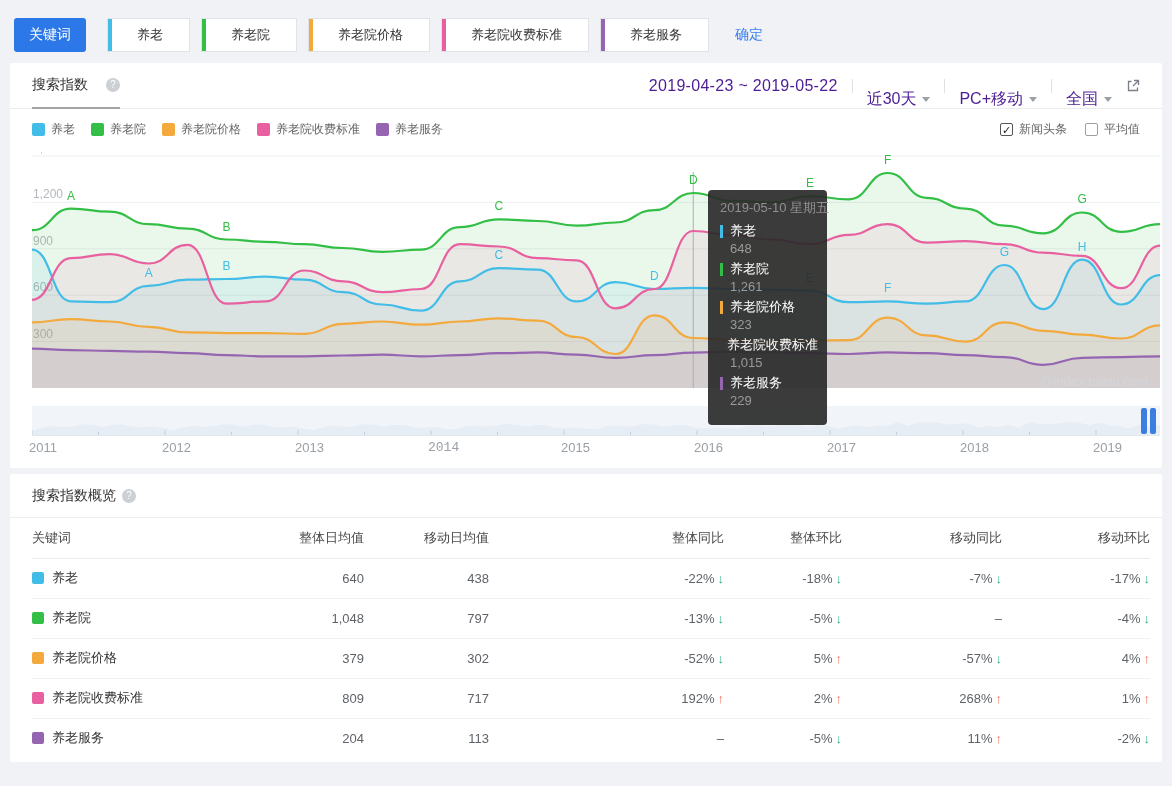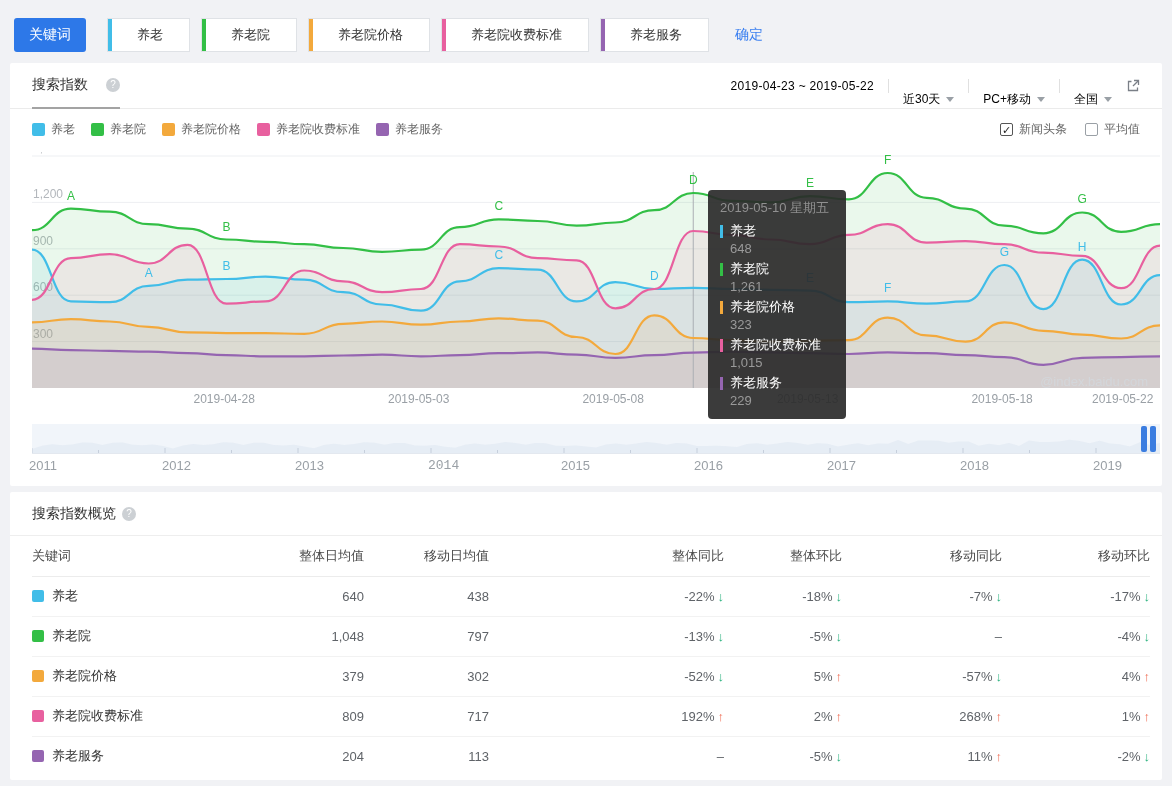--- a/index.html
+++ b/index.html
@@ -15,21 +15,21 @@
 
   
   .card { background:#fff; margin:0 10px; border-radius:2px; }
   .card-chart { margin-top:5px; padding-bottom:12px; }
   .card-table { margin-top:6px; padding-bottom:4px; }
 
   
   .panel-head { display:flex; align-items:center; justify-content:space-between; height:46px; padding:0 22px; border-bottom:1px solid #ebebeb; }
   .tab { display:flex; align-items:center; height:46px; border-bottom:2px solid #a3a3a3; font-size:14px; color:#333; cursor:pointer;gap:12px; }
   .help { display:inline-block; width:14px; height:14px; margin-left:6px; border-radius:50%; background:#ccd0d4; color:#fff; font-size:10px; line-height:14px; text-align:center; cursor:pointer; }
-  .controls { display:flex; align-items:center; font-size:12px; color:#000000;justify-content:flex-end; }
+  .controls { display:flex; align-items:center; font-size:16px; color:#4c1d95;justify-content:flex-end; }
   .controls .sep { width:1px; height:14px; background:#e0e0e0; margin:0 14px; }
   .daterange { cursor:pointer; letter-spacing:.3px; }
   .dd { display:flex; align-items:center; cursor:pointer;margin-top:28px; }
   .caret { width:0; height:0; border-left:4px solid transparent; border-right:4px solid transparent; border-top:5px solid #9aa0a6; margin-left:6px; }
   .export { margin-left:14px; cursor:pointer; display:flex; align-items:center; }
 
   
   .legend-row { display:flex; align-items:center; justify-content:space-between; padding:12px 22px 6px; }
   .legend { display:flex; align-items:center; }
   .lg-item { display:flex; align-items:center; margin-right:16px; font-size:12px; color:#666; }
@@ -39,21 +39,21 @@
   .cb { width:13px; height:13px; border:1px solid #9aa0a6; border-radius:2px; background:#fff; margin-right:6px; font-size:11px; line-height:12px; text-align:center; color:#222; font-weight:bold; }
   .cb.on { border-color:#555; }
 
   
   .chart-wrap { position:relative; width:1128px; height:240px; margin:8px 0 0 22px; }
   .xlabels { position:relative; width:1128px; height:18px; margin-left:22px; }
   .xlabels span { position:absolute; top:0; font-size:12px; color:#9aa0a6; white-space:nowrap; }
   .watermark { position:absolute; right:12px; top:222px; font-size:13px; color:#d3d6da; }
 
   
-  .tooltip { position:absolute; left:676px; top:38px; width:138px; background:rgba(42,42,42,0.92); border-radius:4px; padding:9px 12px 7px; z-index:5; }
+  .tooltip { position:absolute; left:676px; top:38px; width:119px; background:rgba(42,42,42,0.92); border-radius:4px; padding:9px 12px 13px; z-index:5; }
   .tt-title { font-size:13px; color:#909090; margin-bottom:5px; white-space:nowrap; }
   .tt-item { margin-bottom:3px; }
   .tt-name { display:flex; align-items:center; font-size:13px; color:#fff; white-space:nowrap; }
   .tt-bar { width:3px; height:13px; margin-right:7px; }
   .tt-val { font-size:13px; color:#9a9a9a; padding-left:10px; line-height:17px; }
 
   
   .scrubber { position:relative; width:1128px; height:30px; margin:14px 0 0 22px; background:#f1f5fa; border-bottom:1px solid #e3e8ef; }
   .handle { position:absolute; top:2px; width:6px; height:26px; background:#3b7de0; border-radius:2px; cursor:ew-resize; }
   .h1 { left:1109px; } .h2 { left:1118px; }
@@ -246,28 +246,20 @@
             <div class="tt-item">
               <div class="tt-name">
                 <span class="tt-bar" style="background: rgb(149, 101, 177);"></span>
                 <span>养老服务</span>
               </div>
               <div class="tt-val">229</div>
             </div>
           </div>
       </div>
     </div>
-    <div class="xlabels" id="xlabels">
-        <span style="left: 161.483px;">2019-04-28</span>
-        <span style="left: 355.966px;">2019-05-03</span>
-        <span style="left: 550.448px;">2019-05-08</span>
-        <span style="left: 744.931px;">2019-05-13</span>
-        <span style="left: 939.414px;">2019-05-18</span>
-        <span style="left: 1060px;">2019-05-22</span>
-      </div>
 
     <div class="scrubber">
       <svg id="scrub-svg" width="1128" height="29">
           <path d="M0,29L0.0,25.0L10.1,21.7L20.1,20.3L30.2,21.2L40.3,20.5L50.4,18.4L60.4,18.8L70.5,21.0L80.6,18.8L90.6,18.6L100.7,20.8L110.8,21.3L120.9,20.6L130.9,22.1L141.0,24.6L151.1,21.4L161.1,20.1L171.2,21.0L181.3,20.2L191.4,18.3L201.4,18.8L211.5,20.9L221.6,18.8L231.6,18.8L241.7,21.1L251.8,21.5L261.9,20.8L271.9,22.5L282.0,24.2L292.1,21.0L302.1,19.8L312.2,20.9L322.3,20.0L332.4,18.2L342.4,18.8L352.5,20.8L362.6,18.9L372.6,19.0L382.7,21.4L392.8,21.7L402.9,21.1L412.9,22.8L423.0,23.8L433.1,20.7L443.1,19.6L453.2,20.8L463.3,19.7L473.4,18.1L483.4,18.9L493.5,20.8L503.6,18.9L513.6,19.2L523.7,21.8L533.8,21.9L543.9,21.4L553.9,22.6L564.0,23.4L574.1,20.4L584.1,19.4L594.2,20.7L604.3,19.5L614.4,18.0L624.4,19.0L634.5,20.8L644.6,19.1L654.6,19.5L664.7,22.1L674.8,22.1L684.9,21.7L694.9,22.3L705.0,23.0L715.1,20.0L725.1,19.2L735.2,20.7L745.3,19.4L755.4,18.0L765.4,19.1L775.5,20.8L785.6,19.2L795.6,19.7L805.7,22.5L815.8,20.8L825.9,19.2L835.9,21.3L846.0,19.6L856.1,19.7L866.1,16.1L876.2,19.9L886.3,16.4L896.4,16.6L906.4,16.8L916.5,18.8L926.6,17.5L936.6,17.5L946.7,21.7L956.8,19.7L966.9,21.2L976.9,18.9L987.0,21.9L997.1,16.5L1007.1,17.9L1017.2,17.9L1027.3,17.4L1037.4,15.8L1047.4,17.1L1057.5,19.3L1067.6,16.8L1077.6,19.4L1087.7,20.3L1097.8,22.6L1107.9,18.3L1117.9,21.1L1128.0,19.0L1128,29Z" fill="#dde5f0" fill-opacity="0.55" stroke="none"></path>
           <line x1="0" y1="24" x2="0" y2="29" stroke="#c6cfdc" stroke-width="1"></line>
           <line x1="66.5" y1="26" x2="66.5" y2="29" stroke="#c6cfdc" stroke-width="1"></line>
           <line x1="133" y1="24" x2="133" y2="29" stroke="#c6cfdc" stroke-width="1"></line>
           <line x1="199.5" y1="26" x2="199.5" y2="29" stroke="#c6cfdc" stroke-width="1"></line>
           <line x1="266" y1="24" x2="266" y2="29" stroke="#c6cfdc" stroke-width="1"></line>
           <line x1="332.5" y1="26" x2="332.5" y2="29" stroke="#c6cfdc" stroke-width="1"></line>

